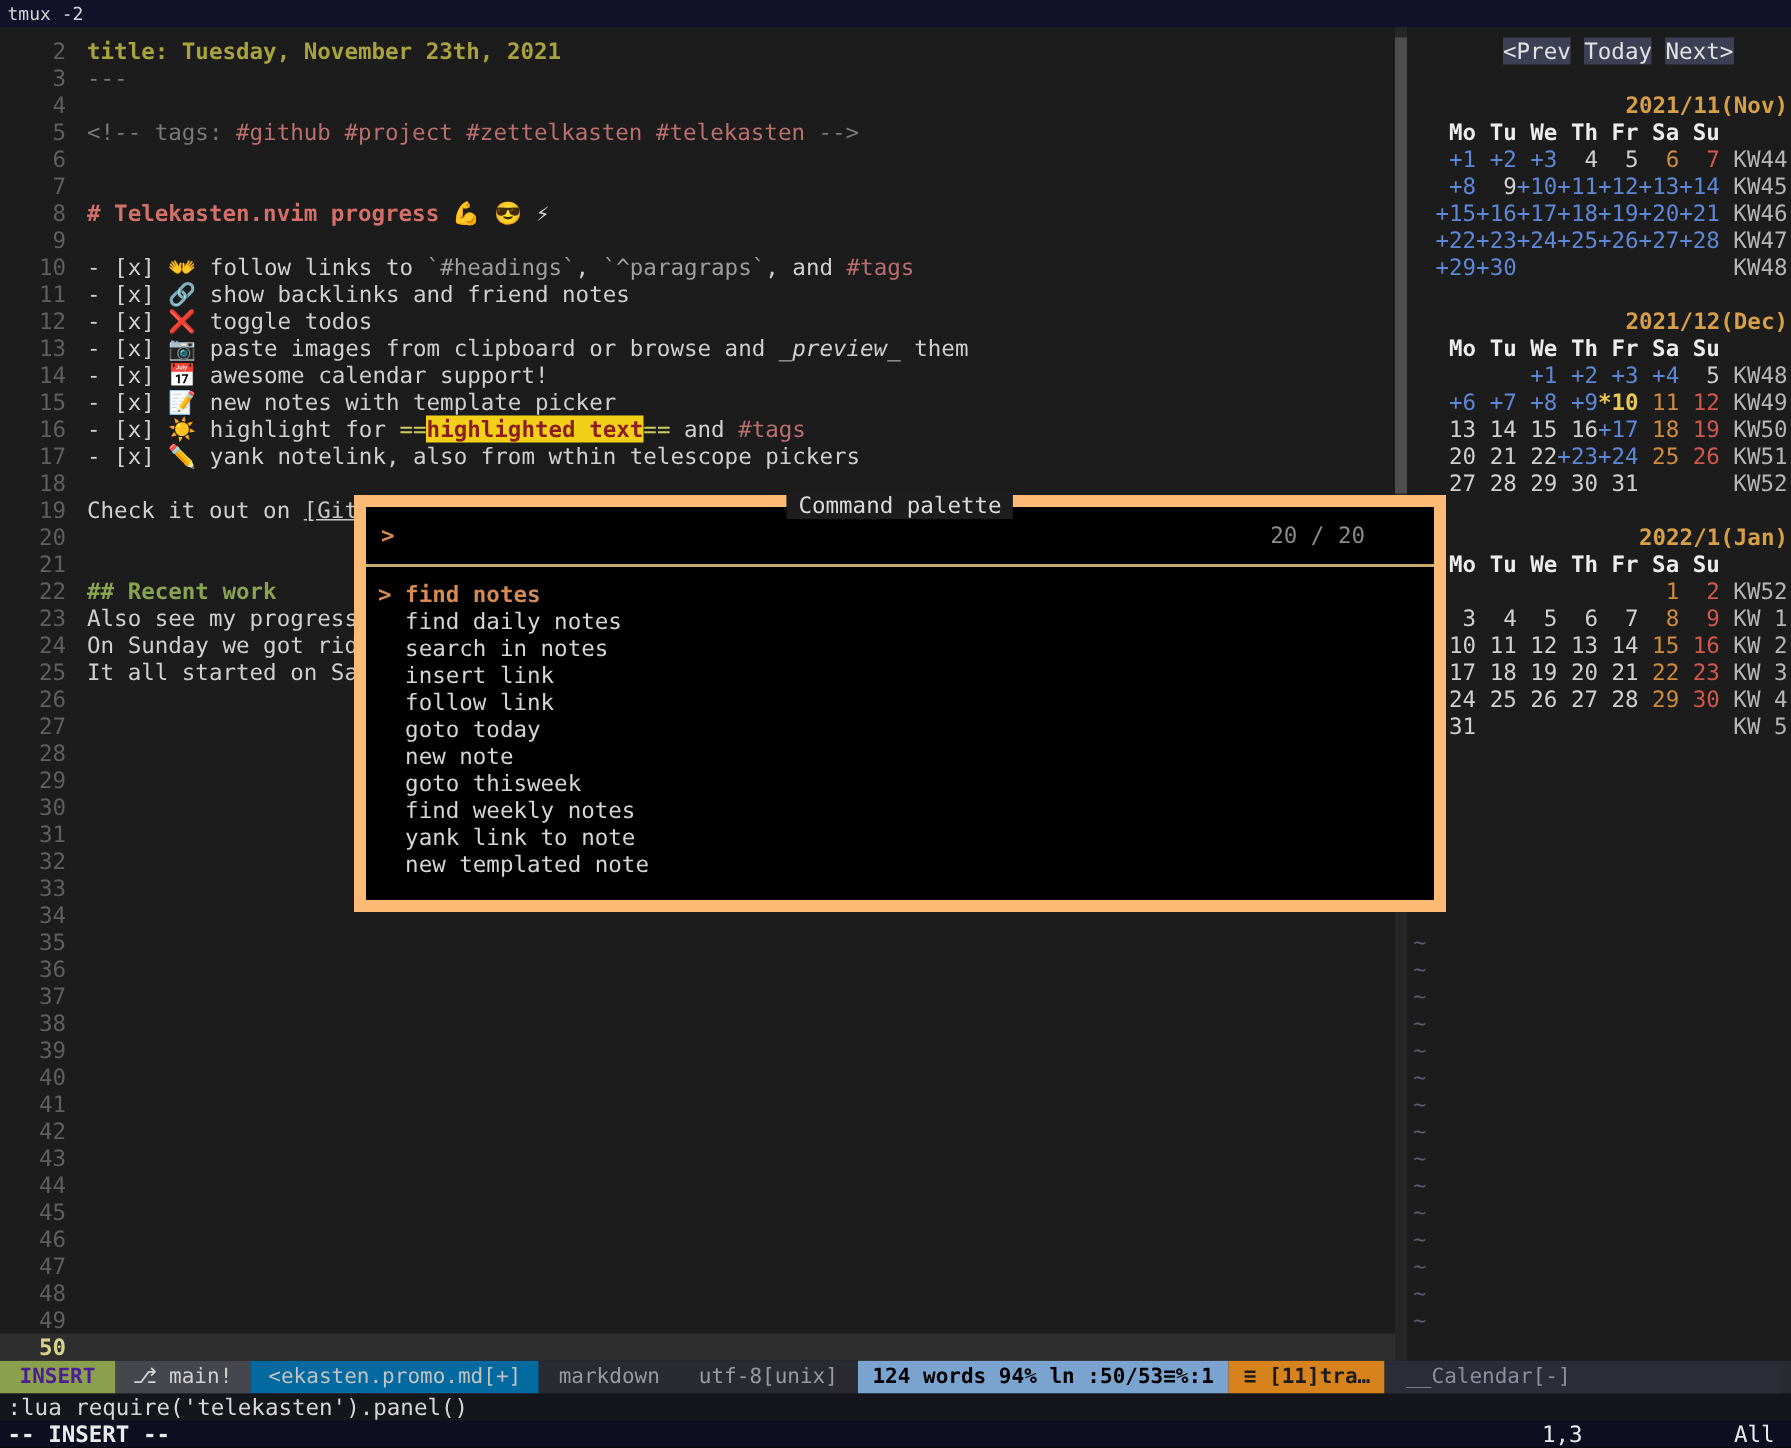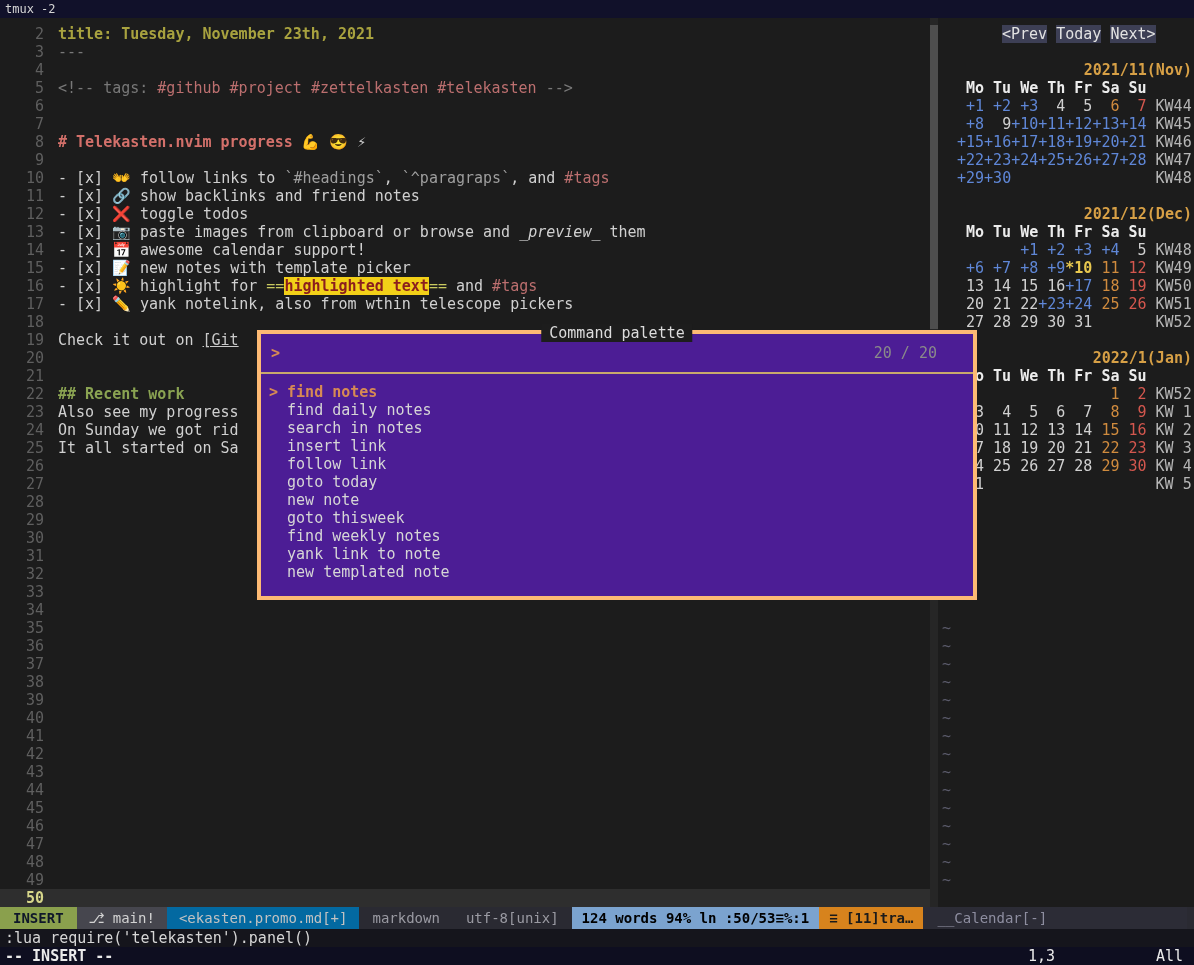--- a/index.html
+++ b/index.html
@@ -33,32 +33,32 @@
   .cal-title{width:254px;box-sizing:border-box;text-align:right;color:#d7a046;font-weight:bold;}
   .cal-head .dc{color:#ececec;font-weight:bold;}
   .dc{display:inline-block;width:3ch;text-align:right;}
   .kw{display:inline-block;margin-left:1ch;color:#b6b6b6;}
   .dc.o{color:#5f87d7;}
   .dc.sa{color:#d08b3e;}
   .dc.su{color:#d4574e;}
   .dc.t{color:#e8c84f;font-weight:bold;}
   .dc.d{color:#d0d0d0;}
   .cal-tilde{color:#5a5a6a;padding-left:4px;}
-  .popup{position:absolute;left:257px;top:312px;width:712px;height:262px;background:#4c1d95;border:4px solid #fdba74;z-index:5;box-sizing:content-box;}
+  .popup{position:absolute;left:236px;top:312px;width:712px;height:262px;background:#000000;border:8px solid #fdba74;z-index:5;box-sizing:content-box;}
   .popup-title{position:absolute;top:-10px;left:50%;transform:translateX(-50%);background:#1d1d1d;padding:0 8px;color:#dcdcdc;font-size:15px;line-height:18px;white-space:pre;}
   .popup-prompt{height:38px;display:flex;align-items:center;border-bottom:2px solid #c9a96c;font-size:15px;padding:0 10px;}
   .prompt-char{color:#d78a54;font-weight:bold;}
   .prompt-input{flex:1;padding-left:9px;color:#d6d6d6;}
-  .counter{color:#8a8a8a;margin-right:26px;text-align:center;}
+  .counter{color:#8a8a8a;margin-right:36px;text-align:center;}
   .popup-results{padding-top:9px;font-size:15px;}
   .p-item{height:18px;line-height:18px;white-space:pre;color:#d6d6d6;padding-left:8px;}
   .p-item.sel{color:#d78a54;font-weight:bold;}
   .statusline{height:22px;display:flex;align-items:stretch;background:#2a2a32;font-size:14px;line-height:22px;white-space:pre;overflow:hidden;}
   .statusline>span{flex:none;}
-  .sl-mode{background:#8aa04d;color:#0f172a;font-weight:bold;padding:0 13px;}
+  .sl-mode{background:#8aa04d;color:#4c1d95;font-weight:bold;padding:0 13px;}
   .sl-branch{background:#46464e;color:#d2d2d2;padding:0 12px;}
   .sl-branch .pad1{padding-left:8px;}
   .sl-file{background:#0369a1;color:#c2c2c2;padding:0 12px;}
   .sl-plain{color:#9a9aa2;padding:0 13px;}
   .sl-spacer{flex:1 1 auto;}
   .sl-info{background:#7ba3cf;color:#000000;font-weight:bold;padding:0 10px;}
   .sl-buf{background:#d7831d;color:#1b1b1b;font-weight:bold;padding:0 10px;}
   .sl-cal{width:264px;box-sizing:border-box;background:#2c2c36;color:#8e8ea0;padding-left:14px;}
   .cmdline{height:18px;background:#15151c;color:#d6d6d6;font-size:15px;line-height:18px;padding-left:5px;white-space:pre;}
   .modeline{position:relative;height:18px;background:#0e0e20;color:#eaeaea;font-size:15px;line-height:18px;}

